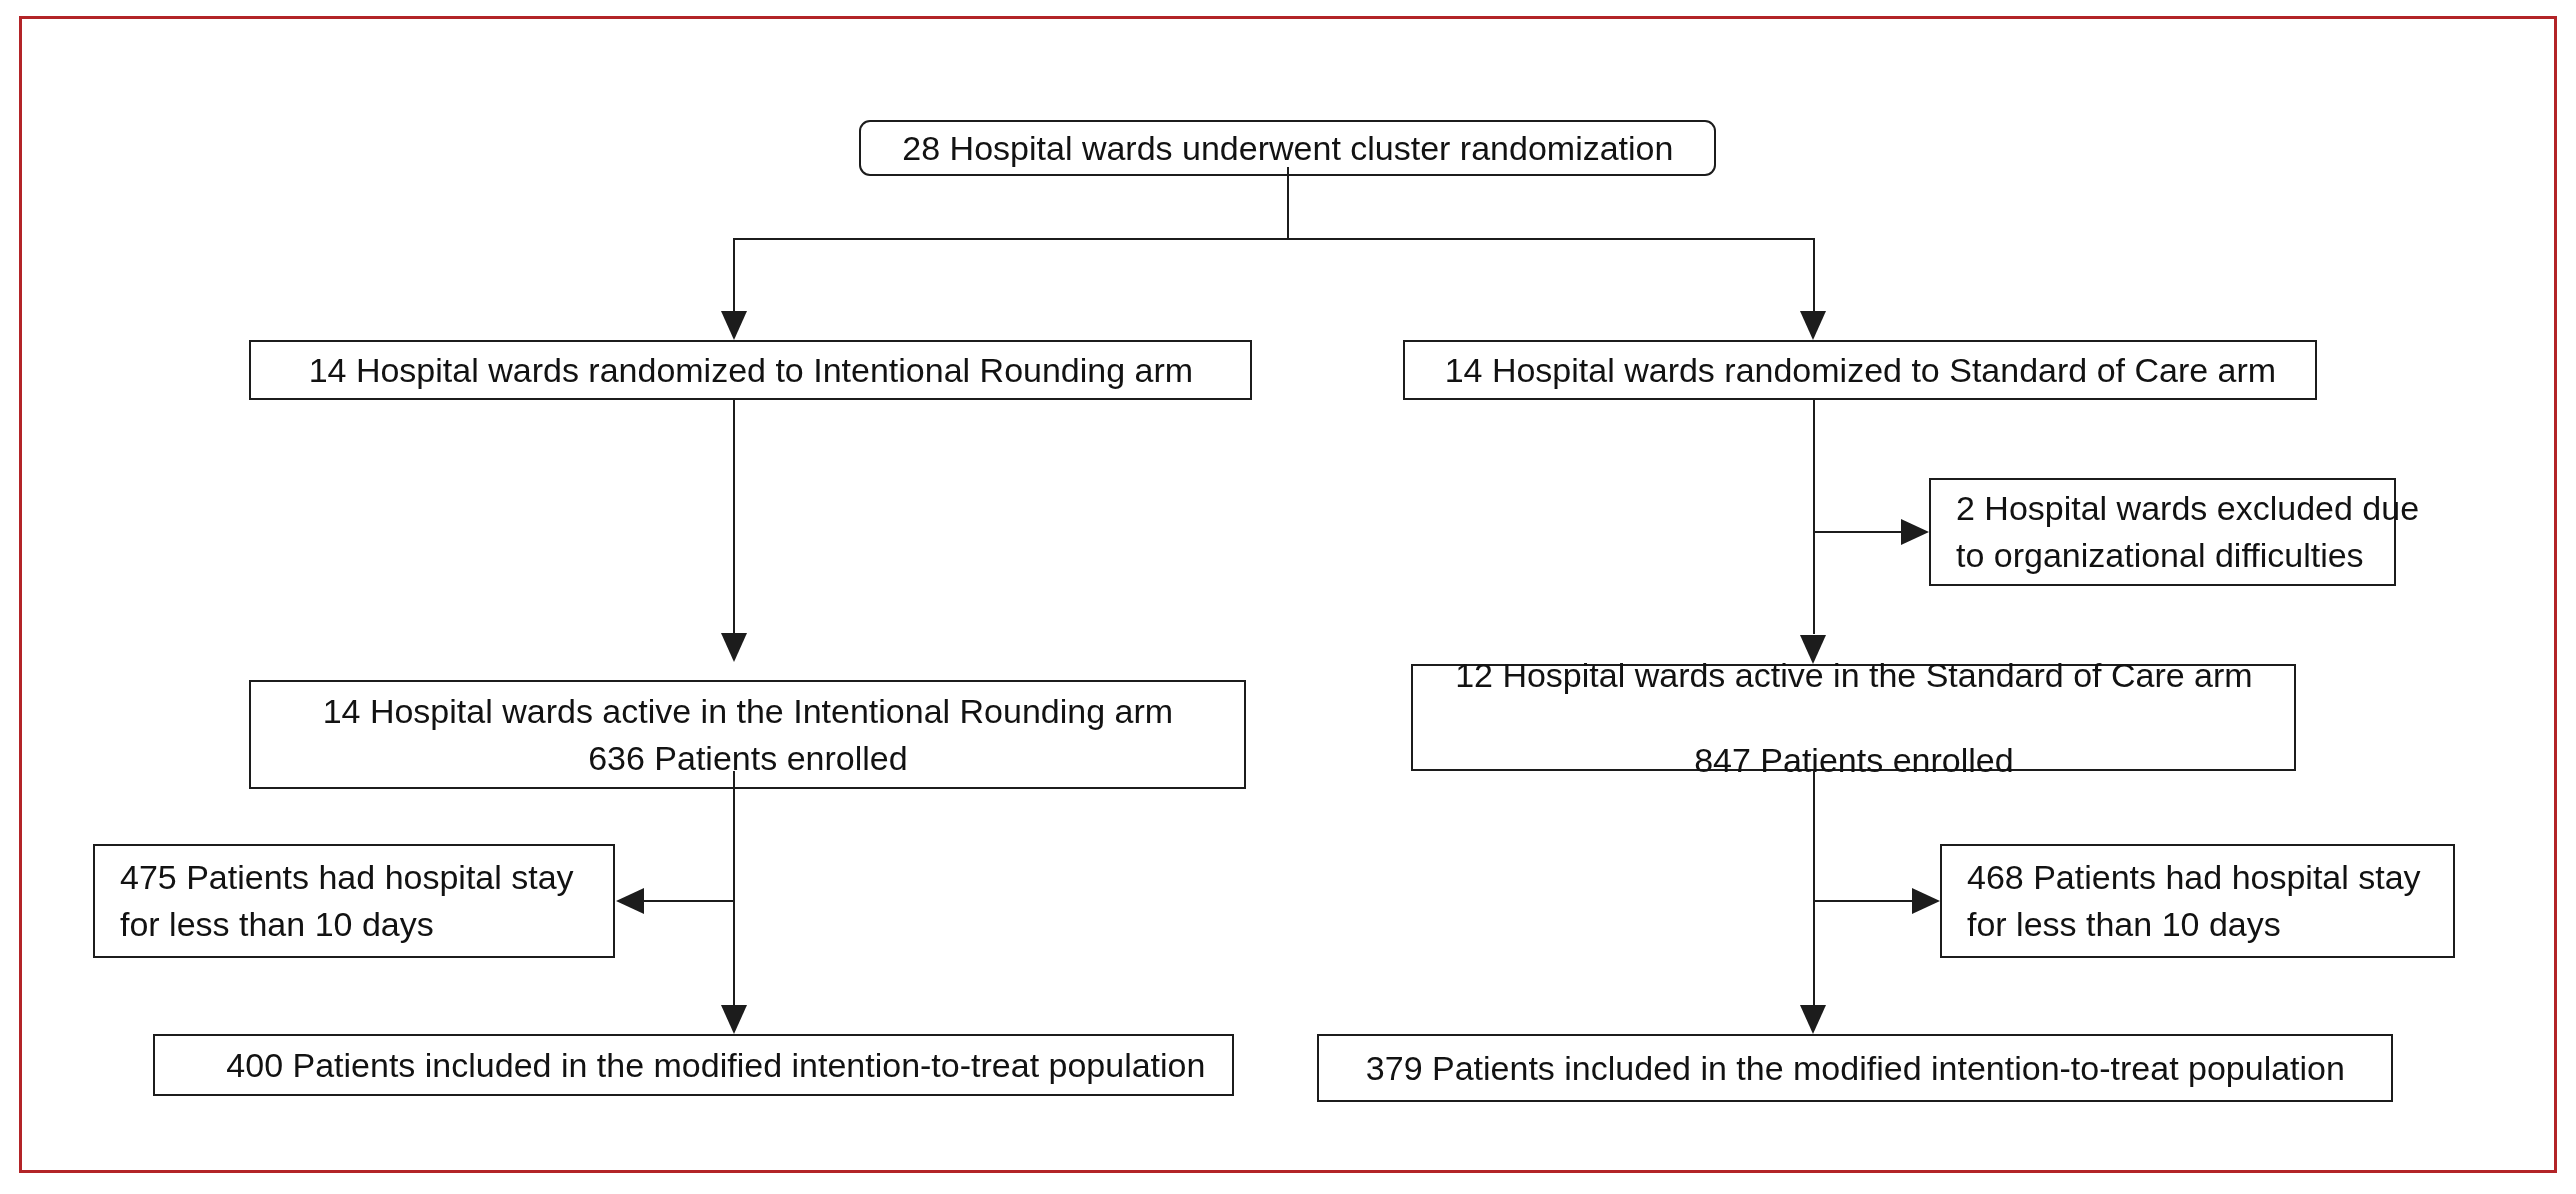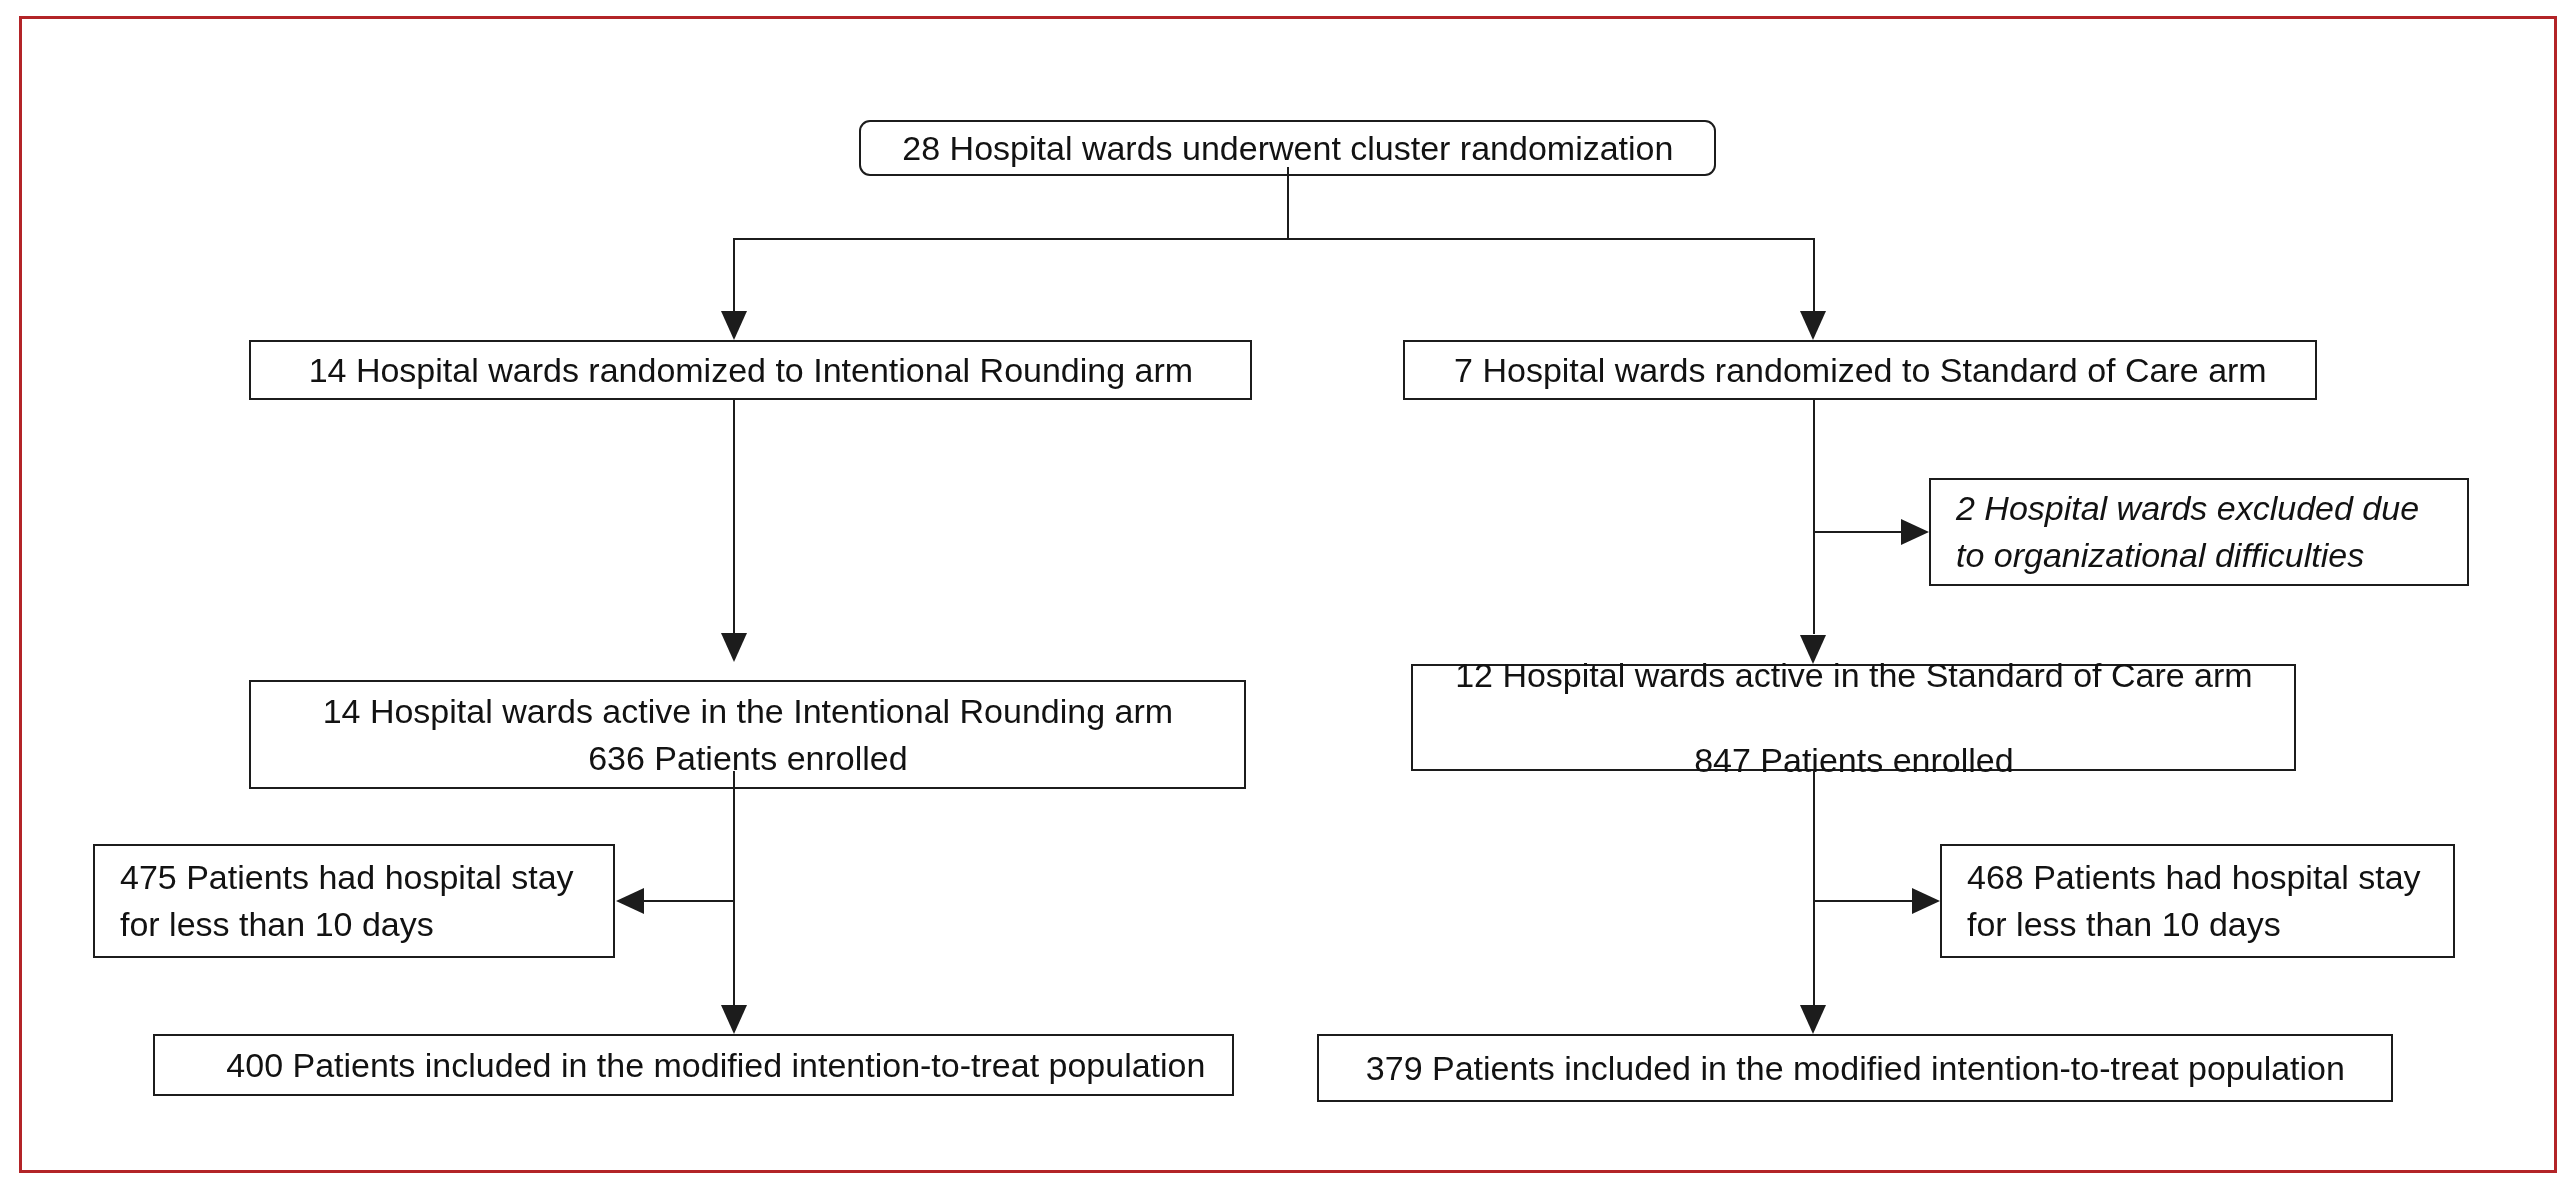--- a/index.html
+++ b/index.html
@@ -77,24 +77,24 @@
   <div class="frame">
 
     <div class="node" style="left:837px; top:101px; width:857px; height:56px;border-radius:11px;">
       <span class="line">28 Hospital wards underwent cluster randomization</span>
     </div>
 
     <div class="node" style="left:227px; top:321px; width:1003px; height:60px;">
       <span class="line">14 Hospital wards randomized to Intentional Rounding arm</span>
     </div>
     <div class="node" style="left:1381px; top:321px; width:914px; height:60px;">
-      <span class="line">7 Hospital wards randomized to Standard of Care arm</span>
+      <span class="line">14 Hospital wards randomized to Standard of Care arm</span>
     </div>
 
-    <div class="node left-align" style="left:1907px; top:459px; width:540px; height:108px;font-style:italic;">
+    <div class="node left-align" style="left:1907px; top:459px; width:467px; height:108px;">
       <span class="line">2 Hospital wards excluded due</span>
       <span class="line">to organizational difficulties</span>
     </div>
 
     <div class="node" style="left:227px; top:644px; width:997px; height:109px;margin-top:17px;">
       <span class="line">14 Hospital wards active in the Intentional Rounding arm</span>
       <span class="line">636 Patients enrolled</span>
     </div>
     <div class="node" style="left:1389px; top:645px; width:885px; height:107px;gap:38px;">
       <span class="line">12 Hospital wards active in the Standard of Care arm</span>

